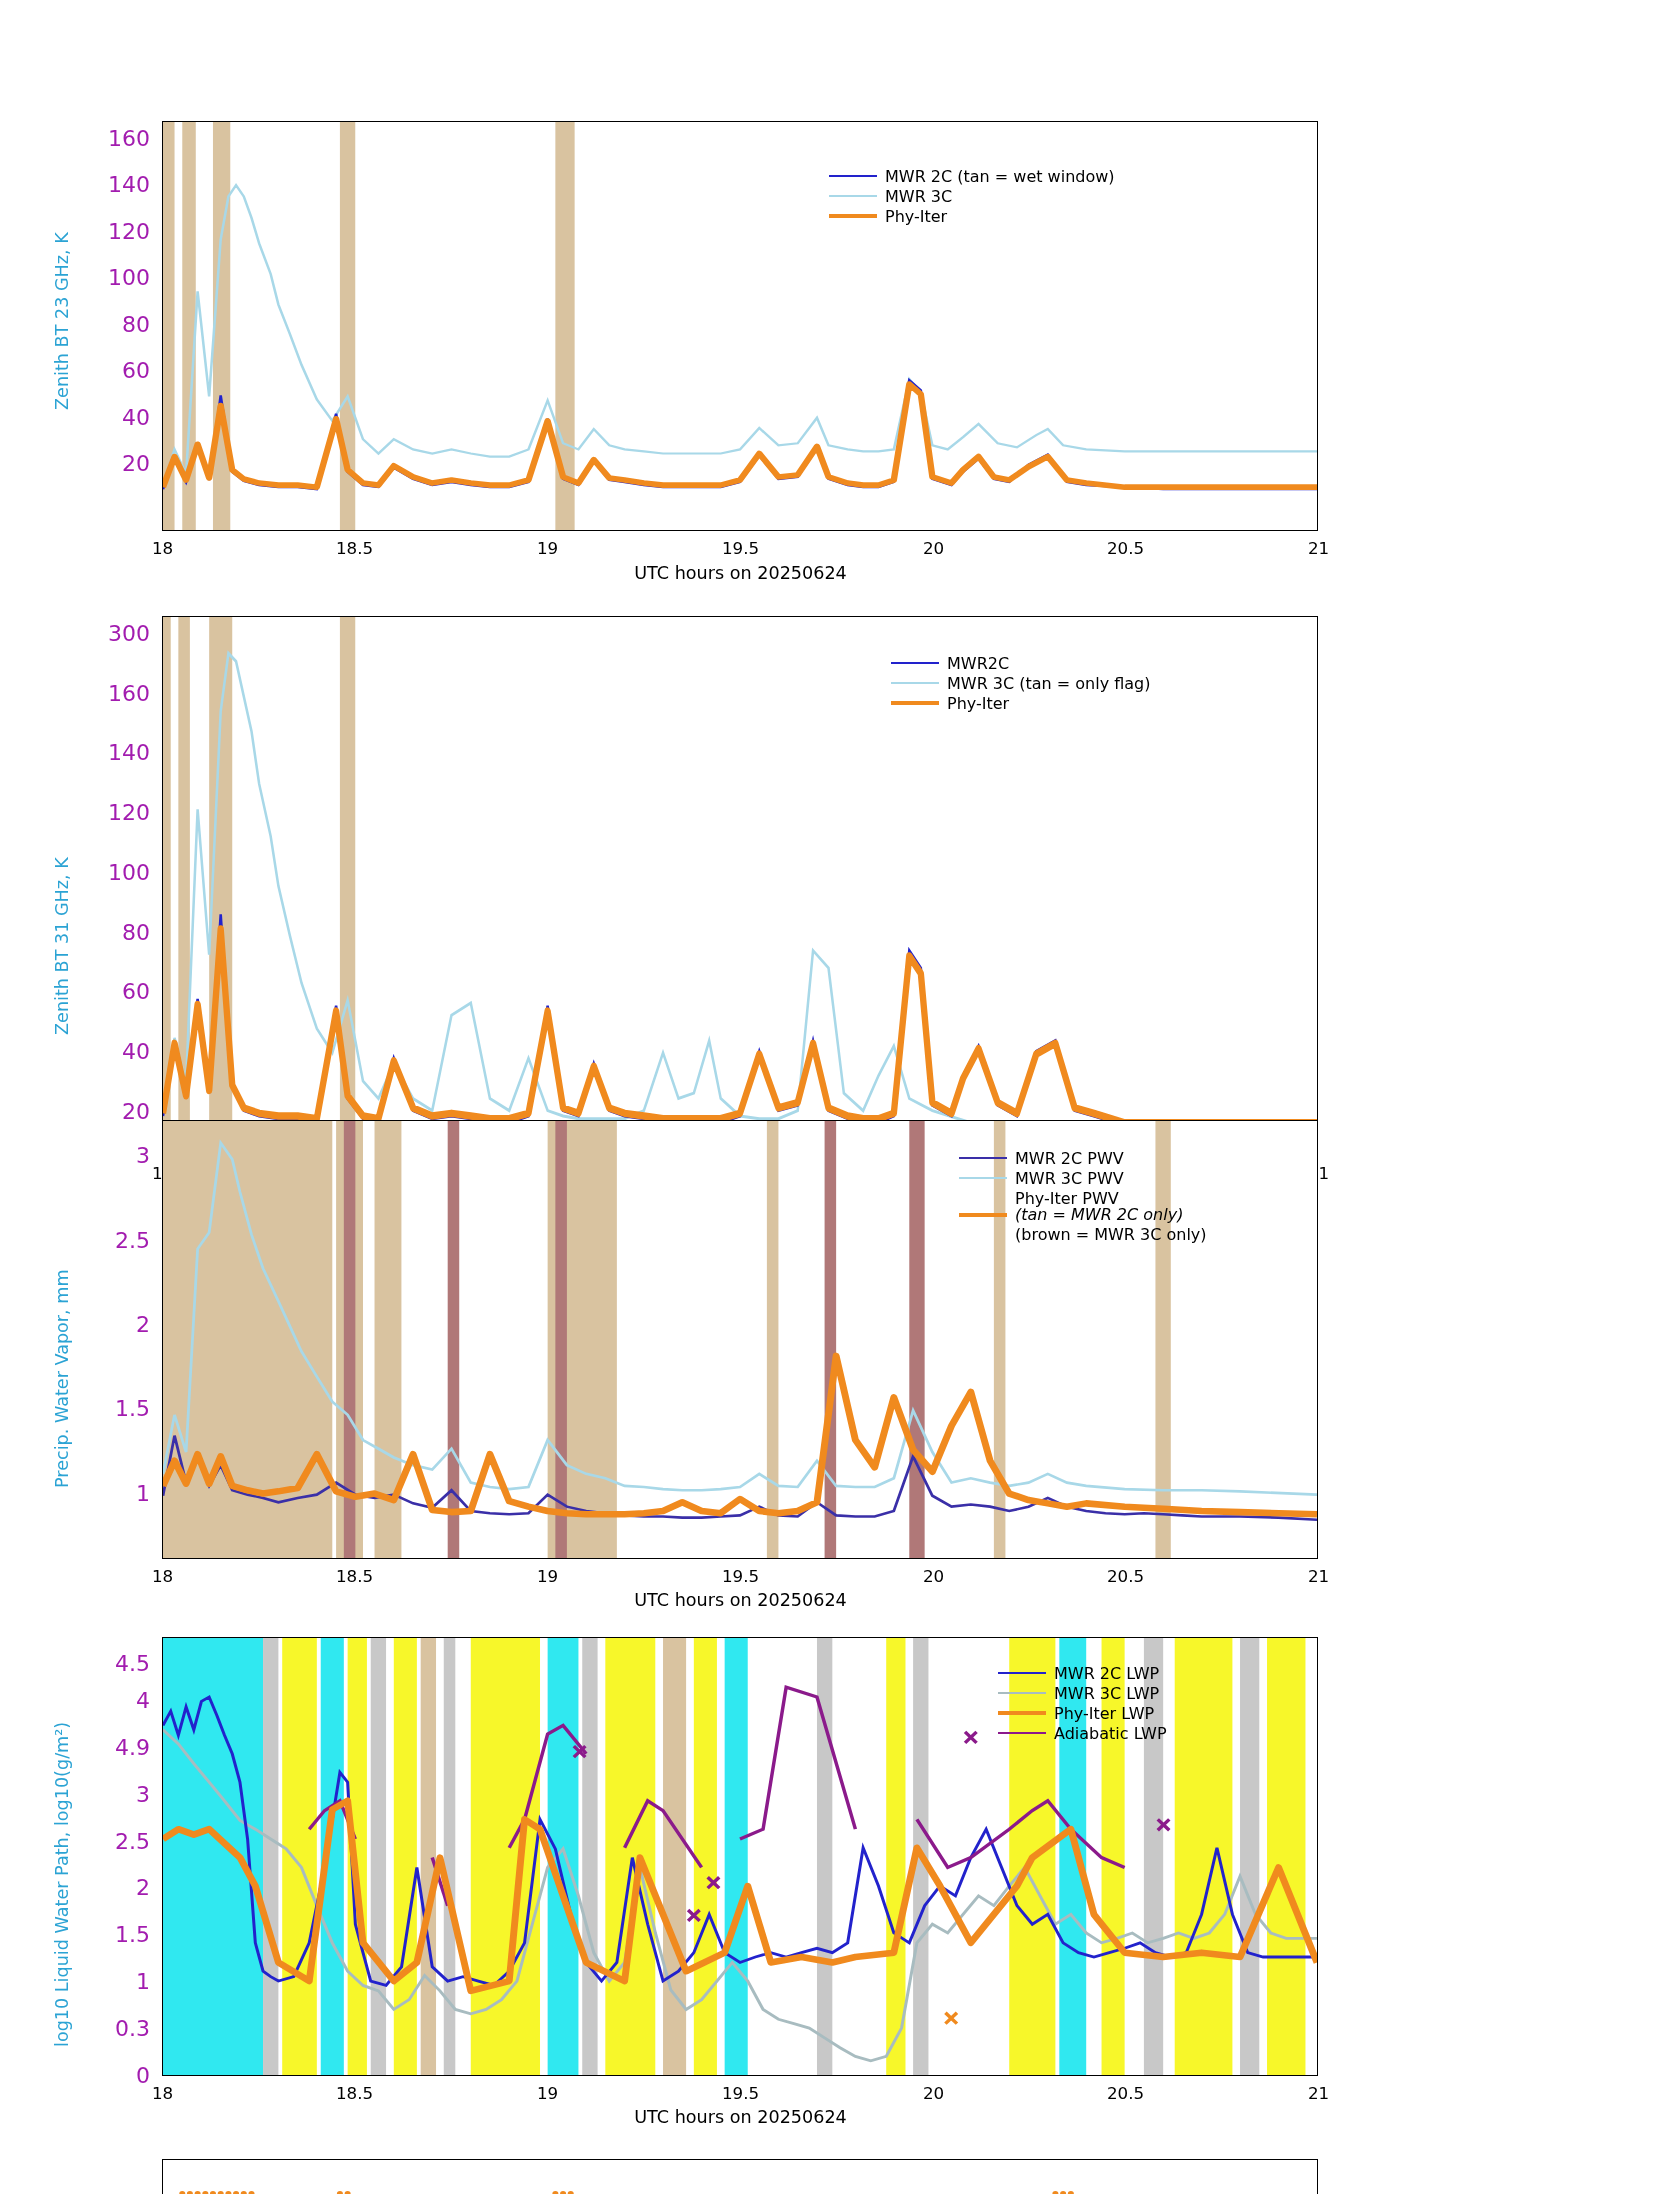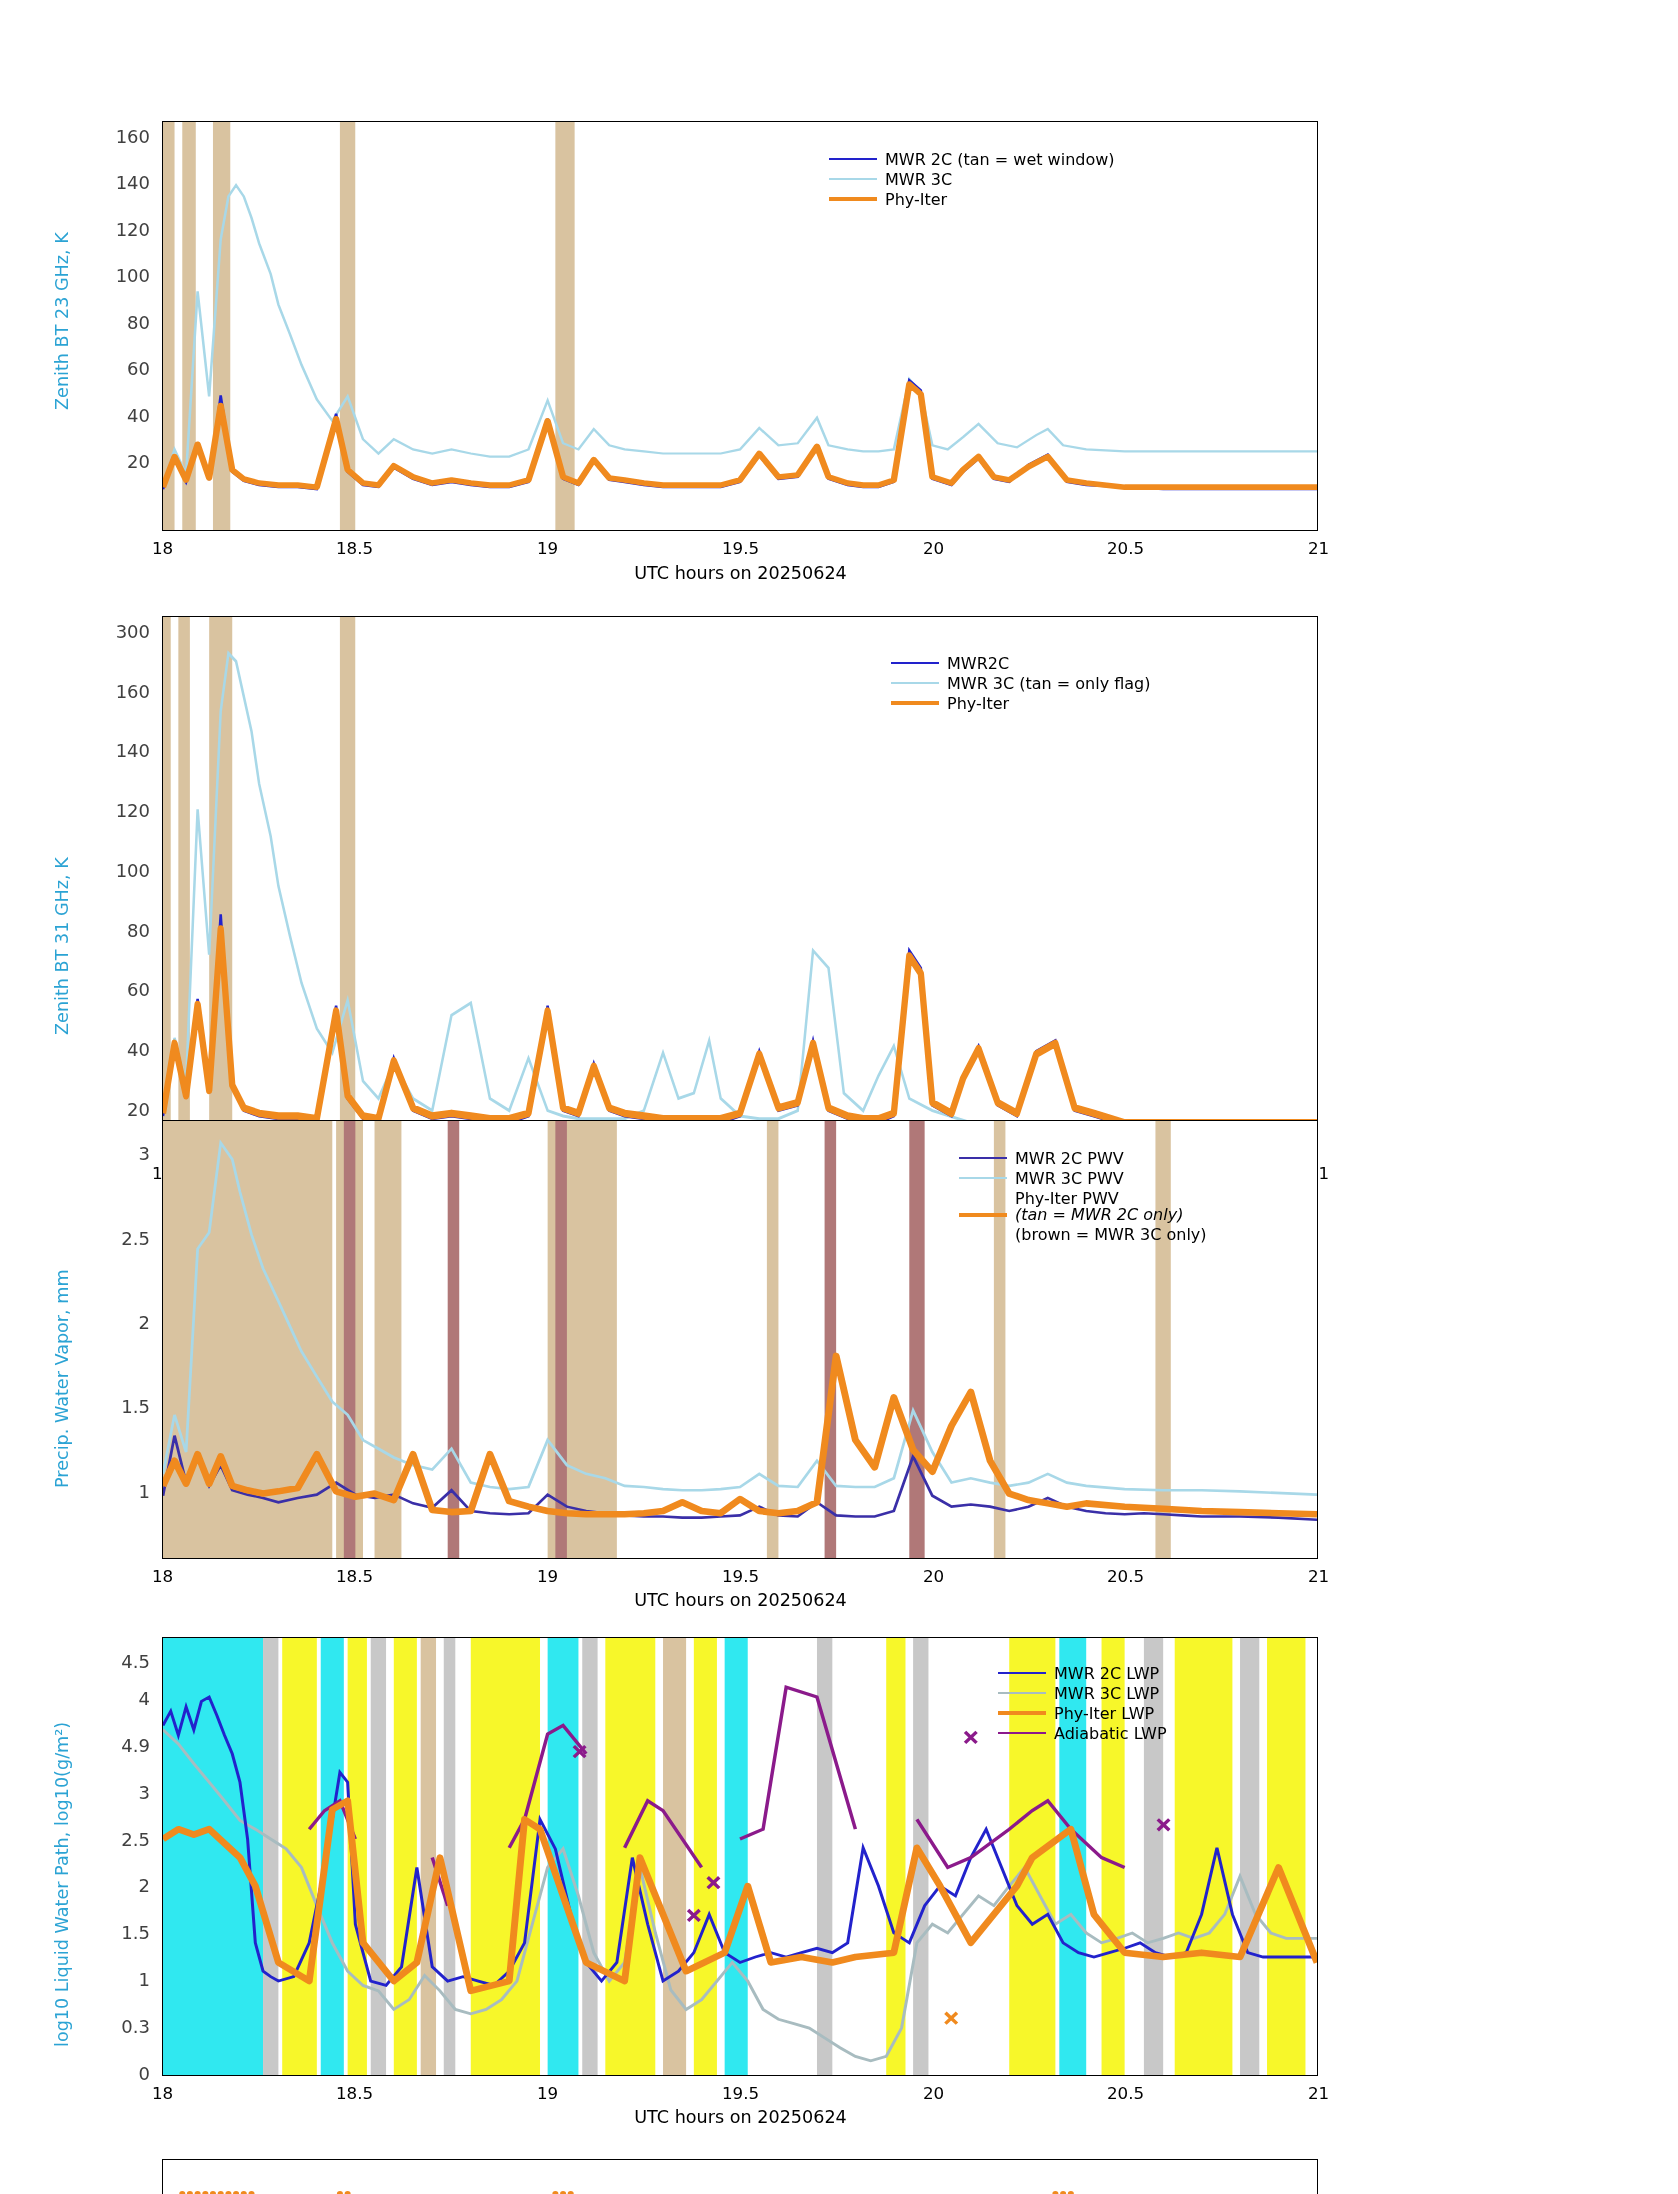--- a/index.html
+++ b/index.html
@@ -61,22 +61,22 @@
   }
   .xtick {
     position: absolute;
     color: #000000;
     font-size: 16.7px;
     text-align: center;
     white-space: nowrap;
   }
   .ytick {
     position: absolute;
-    color: #404040;
-    font-size: 18px;
+    color: #a21caf;
+    font-size: 22px;
     text-align: right;
     white-space: nowrap;
   }
   
   .legend {
     position: absolute;
     font-size: 16px;
     color: #000000;
   }
   .legend .lrow {
@@ -134,21 +134,21 @@
     <div class="xtick" style="left:132px;top:538px;width:61px;">18</div>
     <div class="xtick" style="left:324px;top:538px;width:61px;">18.5</div>
     <div class="xtick" style="left:517px;top:538px;width:61px;">19</div>
     <div class="xtick" style="left:710px;top:538px;width:61px;">19.5</div>
     <div class="xtick" style="left:903px;top:538px;width:61px;">20</div>
     <div class="xtick" style="left:1095px;top:538px;width:61px;">20.5</div>
     <div class="xtick" style="left:1288px;top:538px;width:61px;">21</div>
     <div class="xlabel" style="left:609px;top:563px;width:263px;">UTC hours on 20250624</div>
     <div class="ylabel" style="left:52px;top:410px;transform:rotate(-90deg);">Zenith BT 23 GHz, K</div>
 
-    <div class="legend" style="left:829px;top:149px;">
+    <div class="legend" style="left:829px;top:166px;">
       <div class="lrow">
         <span class="swatch" style="border-top-color:#2222cc;"></span>
         <span class="ltext">MWR 2C (tan = wet window)</span>
       </div>
       <div class="lrow">
         <span class="swatch" style="border-top-color:#a8d8e8;"></span>
         <span class="ltext">MWR 3C</span>
       </div>
       <div class="lrow">
         <span class="swatch thick" style="border-top-color:#f08a1e;"></span>

